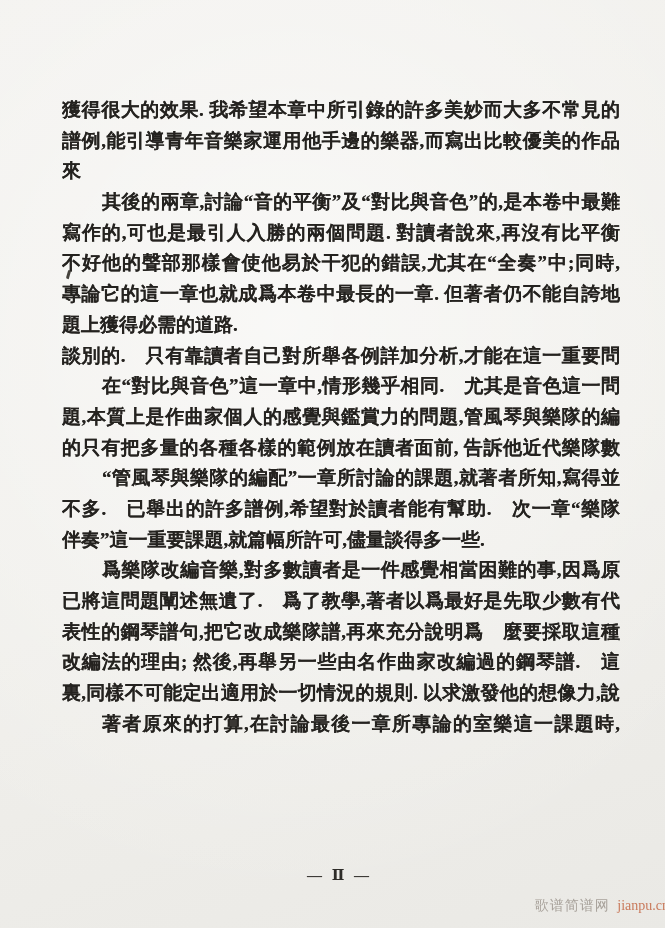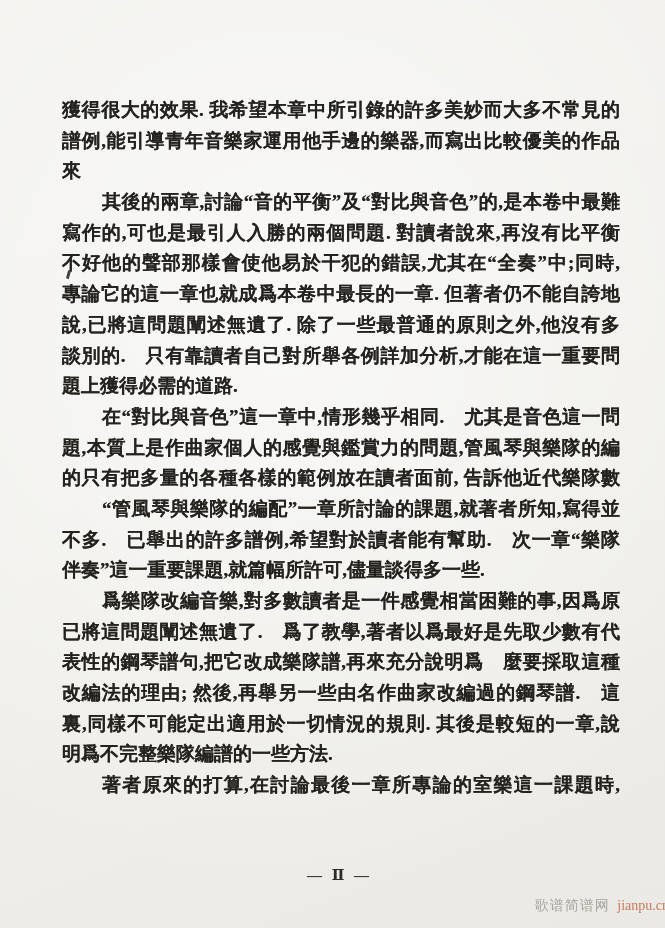--- a/index.html
+++ b/index.html
@@ -80,35 +80,33 @@
 <div class="page">
 
   <div class="text-block" id="text-block" style="color: rgb(36, 34, 31);">
       <div class="line">獲得很大的效果. 我希望本章中所引錄的許多美妙而大多不常見的</div>
       <div class="line">譜例,能引導青年音樂家運用他手邊的樂器,而寫出比較優美的作品</div>
       <div class="line end">來</div>
       <div class="line indent">其後的兩章,討論“音的平衡”及“對比與音色”的,是本卷中最難</div>
       <div class="line">寫作的,可也是最引人入勝的兩個問題. 對讀者說來,再沒有比平衡</div>
       <div class="line">不好他的聲部那樣會使他易於干犯的錯誤,尤其在“全奏”中;同時,</div>
       <div class="line">專論它的這一章也就成爲本卷中最長的一章. 但著者仍不能自誇地</div>
-      <div class="line">說,已將這問題闡述無遺了. 除了一些最普通的原則之外,他沒有多</div>
+      <div class="line end">題上獲得必需的道路.</div>
       <div class="line">談別的.　只有靠讀者自己對所舉各例詳加分析,才能在這一重要問</div>
-      <div class="line end">題上獲得必需的道路.</div>
       <div class="line indent">在“對比與音色”這一章中,情形幾乎相同.　尤其是音色這一問</div>
       <div class="line">題,本質上是作曲家個人的感覺與鑑賞力的問題,管風琴與樂隊的編配</div>
       <div class="line">的只有把多量的各種各樣的範例放在讀者面前, 告訴他近代樂隊數</div>
       <div class="line indent">“管風琴與樂隊的編配”一章所討論的課題,就著者所知,寫得並</div>
       <div class="line">不多.　已舉出的許多譜例,希望對於讀者能有幫助.　次一章“樂隊</div>
       <div class="line end">伴奏”這一重要課題,就篇幅所許可,儘量談得多一些.</div>
       <div class="line indent">爲樂隊改編音樂,對多數讀者是一件感覺相當困難的事,因爲原</div>
       <div class="line">已將這問題闡述無遺了.　爲了教學,著者以爲最好是先取少數有代</div>
       <div class="line">表性的鋼琴譜句,把它改成樂隊譜,再來充分說明爲　麼要採取這種</div>
       <div class="line">改編法的理由; 然後,再舉另一些由名作曲家改編過的鋼琴譜.　這</div>
-      <div class="line">裏,同樣不可能定出適用於一切情況的規則. 其後是較短的一章,說</div>
-      <div class="line end">明爲不完整樂隊編譜的一些方法.</div>
+      <div class="line">裏,同樣不可能定出適用於一切情況的規則. 以求激發他的想像力,說</div>
       <div class="line indent">著者原來的打算,在討論最後一章所專論的室樂這一課題時,</div>
     </div>
 
   <div class="artifact"></div>
 
   <div class="page-number">— Ⅱ —</div>
 
   <div class="watermark">
     <span class="wm-name" style="color: rgb(168, 162, 155);">歌谱简谱网</span>
     <span class="wm-url" style="color: rgb(201, 122, 92);">jianpu.cn</span>

